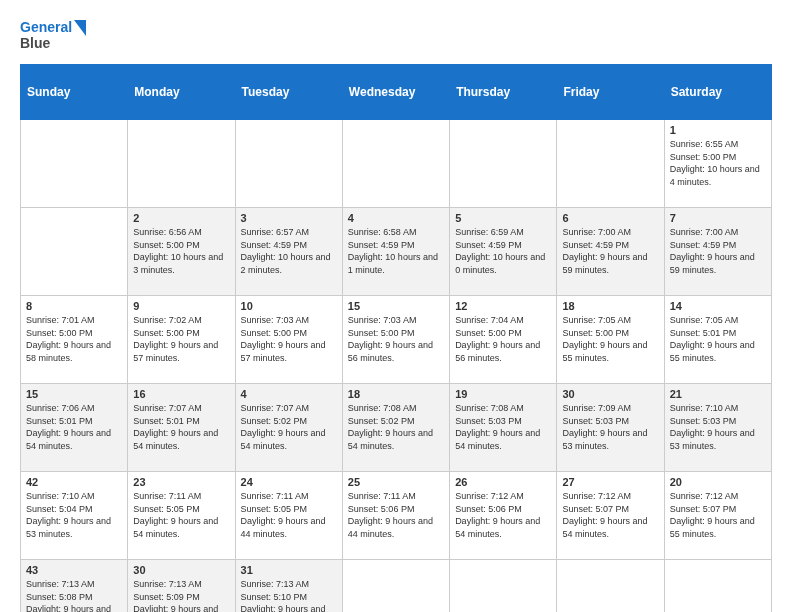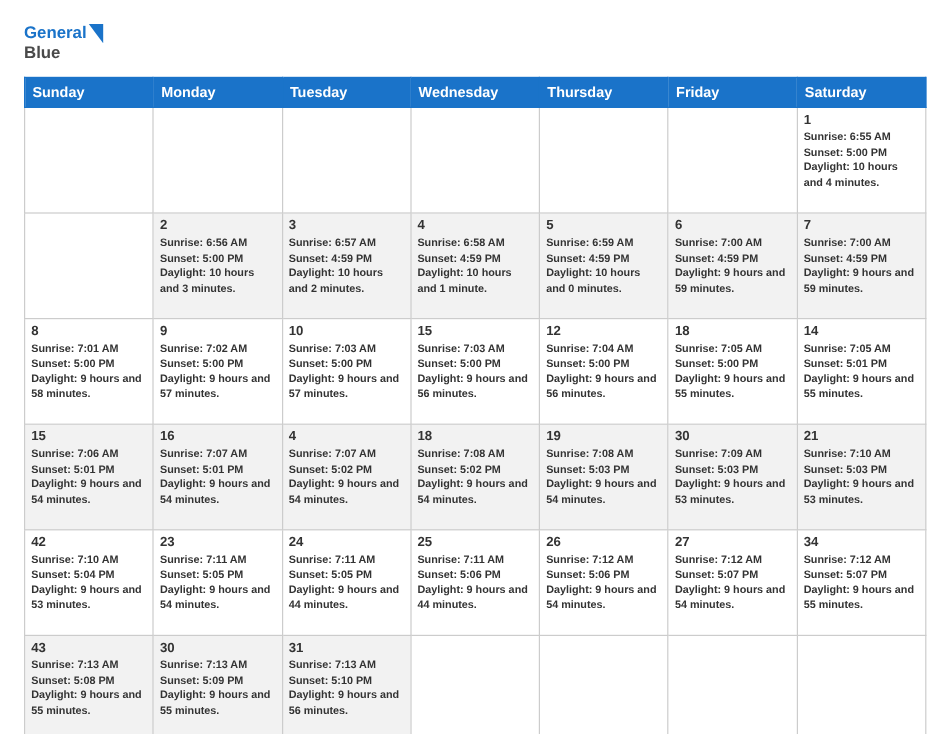--- a/index.html
+++ b/index.html
@@ -44,21 +44,21 @@
     table {
       width: 100%;
       border-collapse: collapse;
       flex: 1;
     }
     thead th {
       background: #1a73c9;
       color: #fff;
       font-size: 12px;
       font-weight: bold;
-      padding: 5px 6px;
+      padding: 20px 6px;
       text-align: left;
       border: 1px solid #1a73c9;
     }
     tbody td {
       border: 1px solid #ccc;
       vertical-align: top;
       padding: 4px 5px;
       font-size: 9.5px;
       color: #333;
       width: 14.28%;
@@ -73,21 +73,20 @@
     .day-num {
       font-size: 11px;
       font-weight: bold;
       display: block;
       margin-bottom: 2px;
     }
     .day-info {
       font-size: 9px;
       line-height: 1.4;
       color: #333;
-      font-weight: bold;
     }
     .empty-cell {
       background: #fff !important;
     }
   </style>
 </head>
 <body>
 
 <div class="page">
   <div class="header">
@@ -235,21 +234,21 @@
           </td>
           <td>
             <span class="day-num">26</span>
             <div class="day-info">Sunrise: 7:12 AM<br>Sunset: 5:06 PM<br>Daylight: 9 hours and 54 minutes.</div>
           </td>
           <td>
             <span class="day-num">27</span>
             <div class="day-info">Sunrise: 7:12 AM<br>Sunset: 5:07 PM<br>Daylight: 9 hours and 54 minutes.</div>
           </td>
           <td>
-            <span class="day-num">34</span>
+            <span class="day-num">20</span>
             <div class="day-info">Sunrise: 7:12 AM<br>Sunset: 5:07 PM<br>Daylight: 9 hours and 55 minutes.</div>
           </td>
         </tr>
         <tr>
           <td>
             <span class="day-num">43</span>
             <div class="day-info">Sunrise: 7:13 AM<br>Sunset: 5:08 PM<br>Daylight: 9 hours and 55 minutes.</div>
           </td>
           <td>
             <span class="day-num">30</span>

